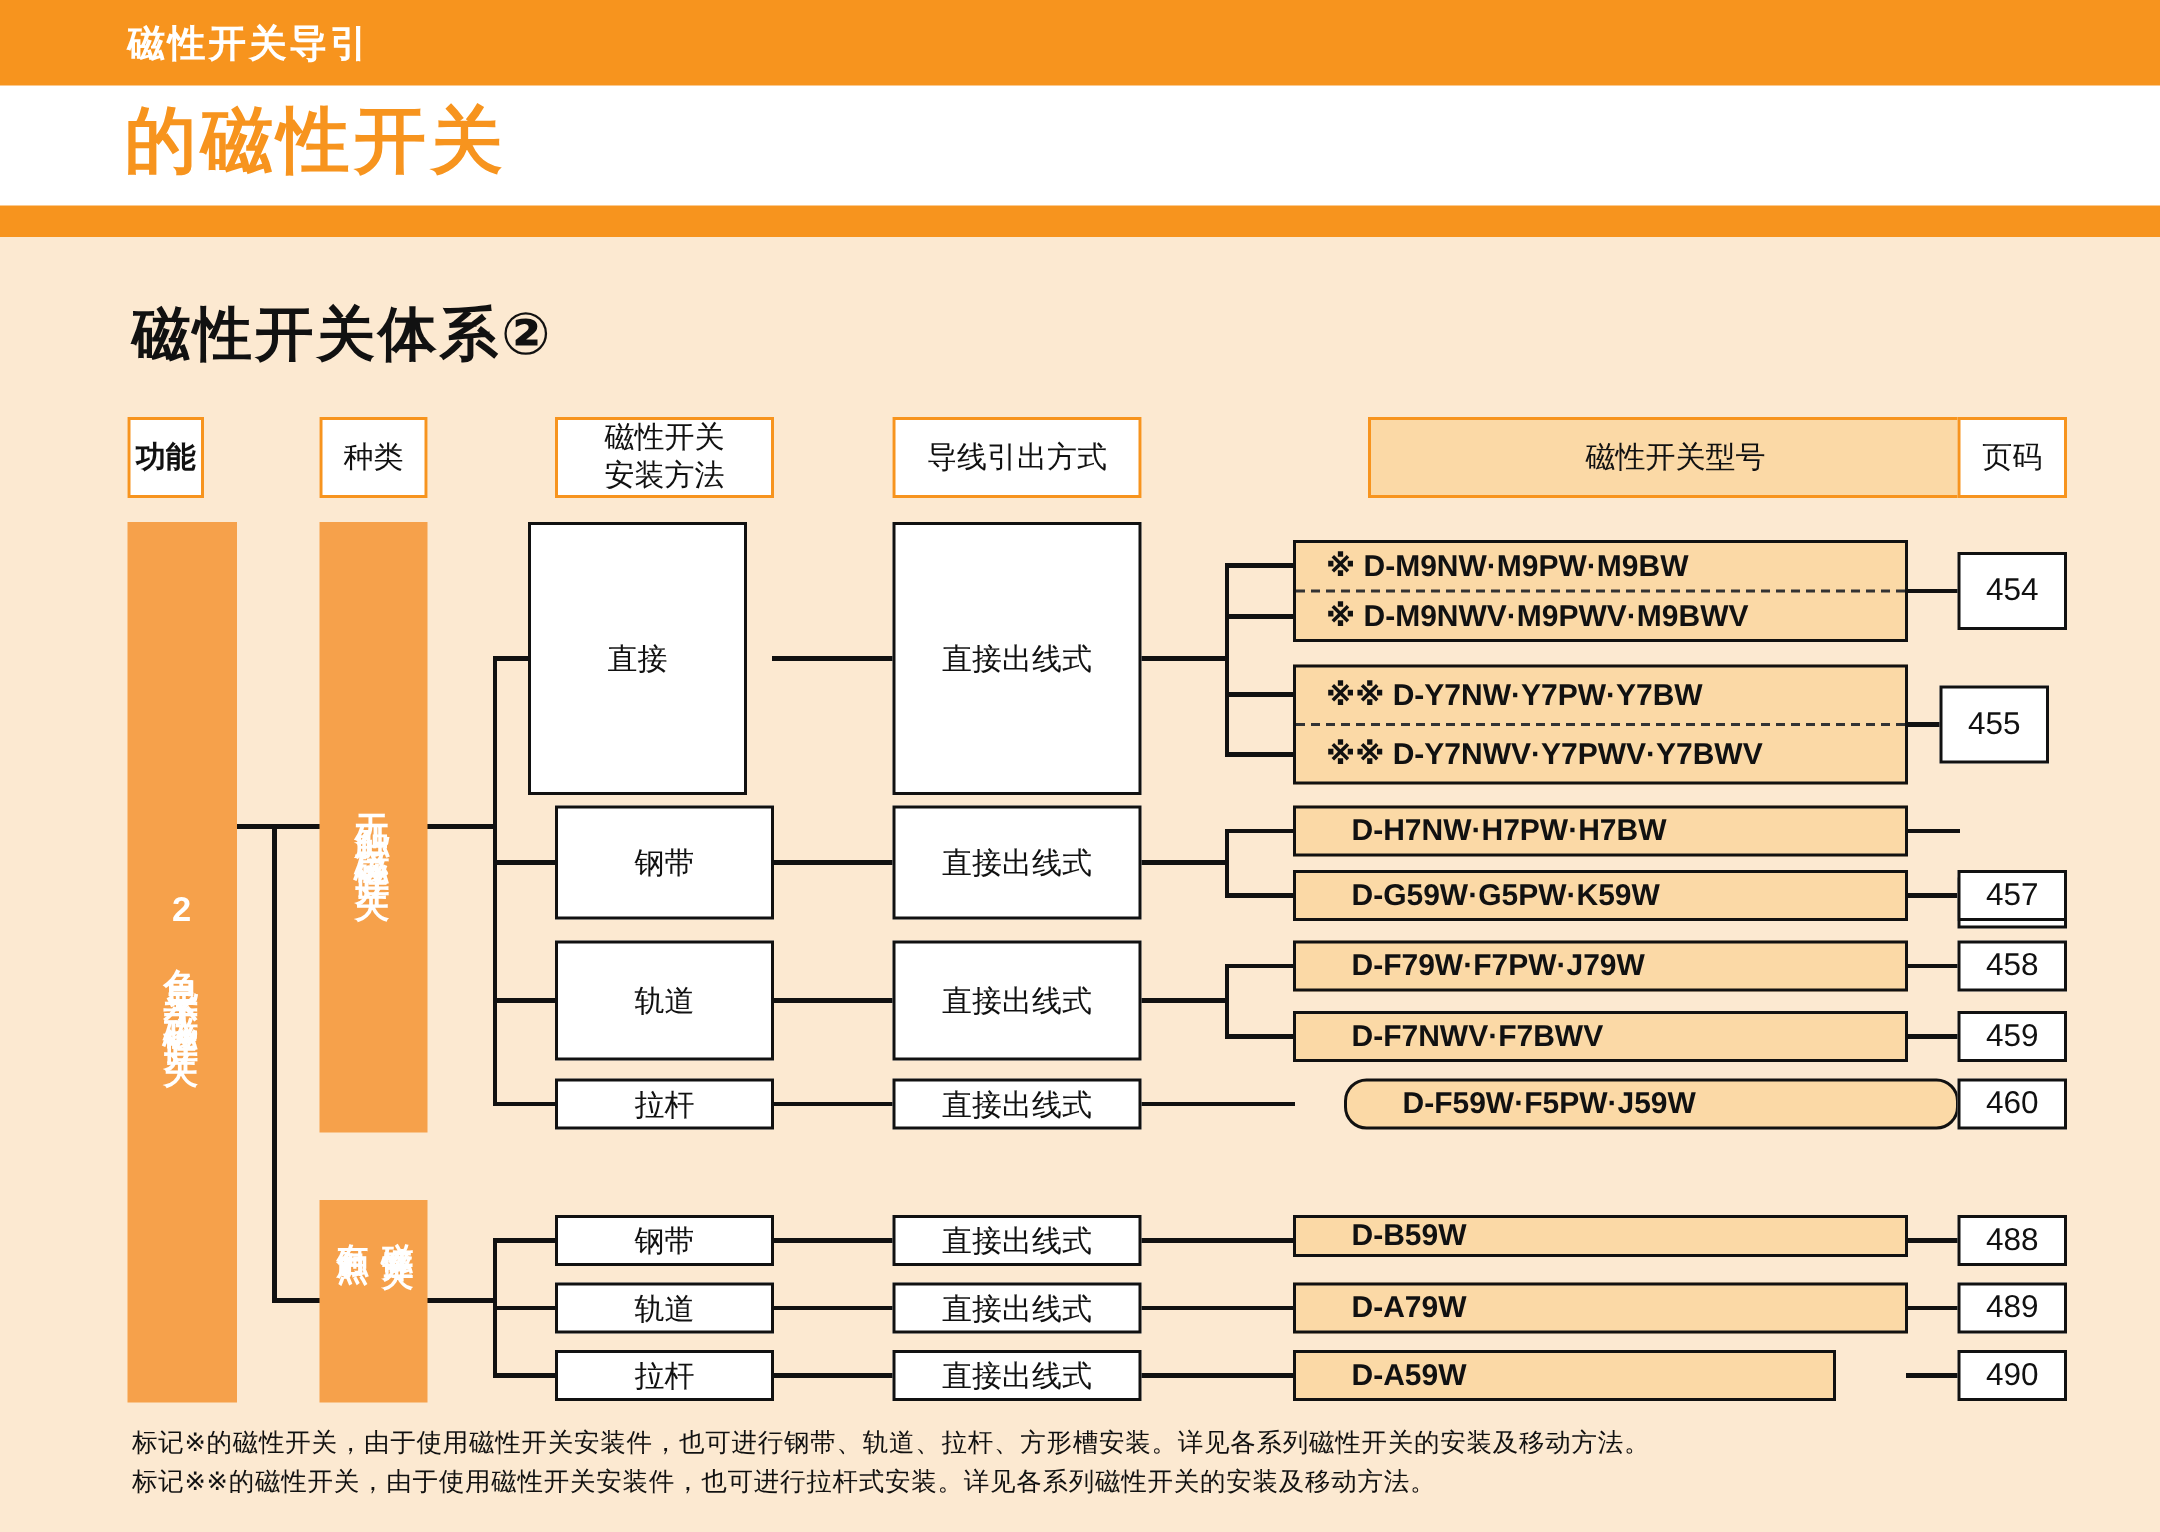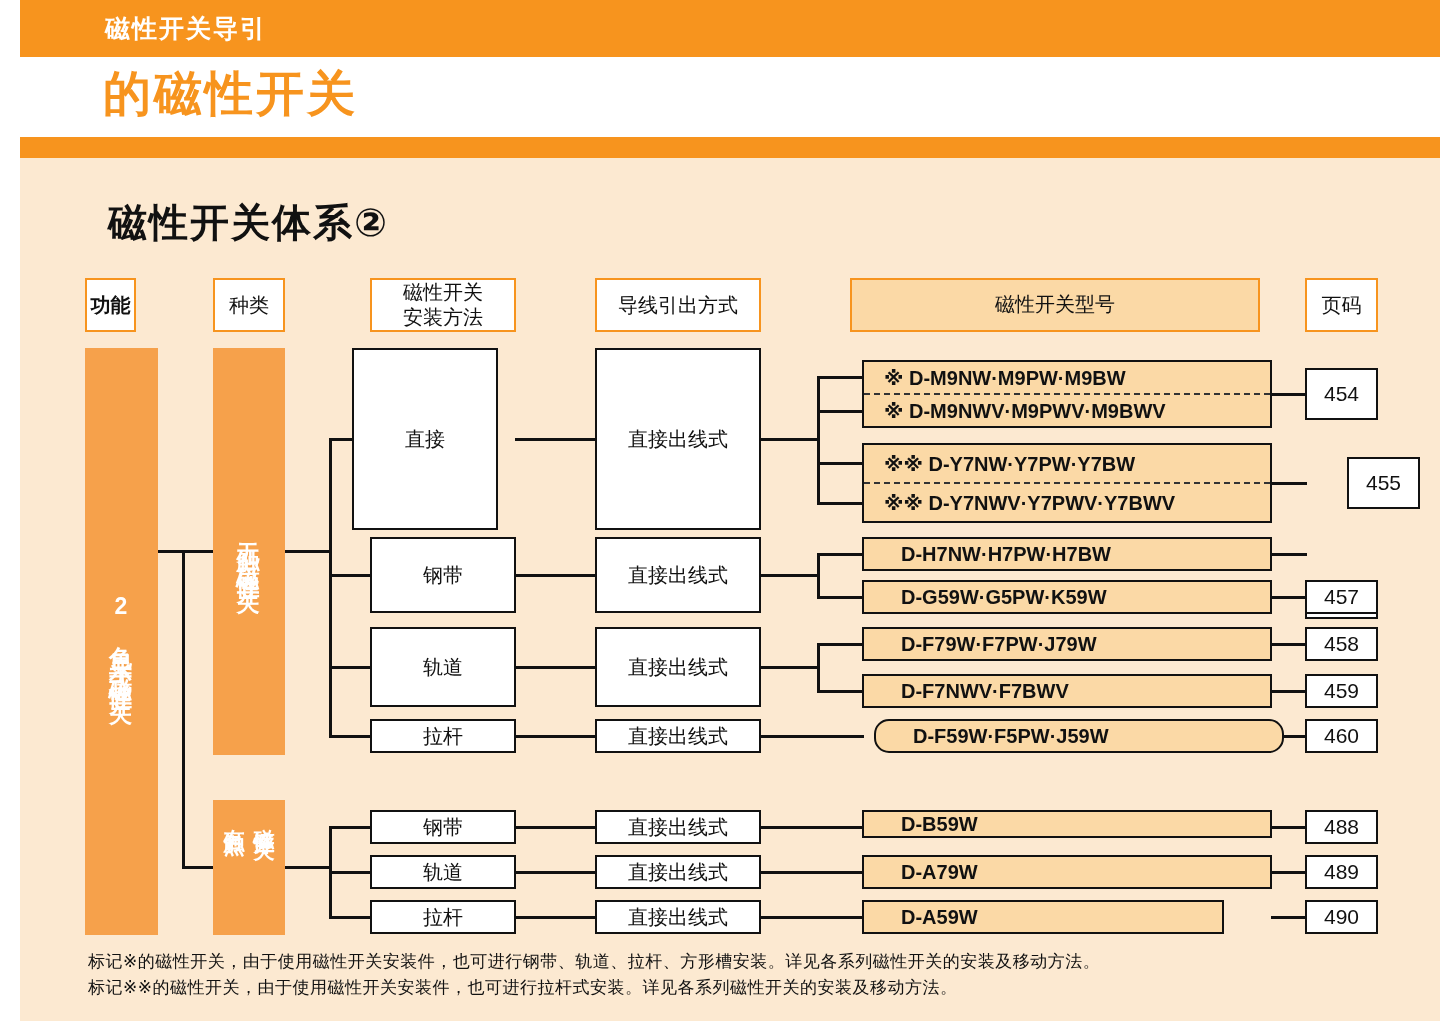--- a/index.html
+++ b/index.html
@@ -1,21 +1,21 @@
 <!DOCTYPE html>
 <html><head>
 <meta charset="utf-8">
 <style>
   html,body { margin:0; padding:0; background:#e8e8e8; }
   .canvas {
     position:relative; width:1440px; height:1021px; background:#ffffff;
     font-family:"Liberation Sans","DejaVu Sans",sans-serif; overflow:hidden;
     color:#111;
   }
-  .abs { position:absolute; box-sizing:border-box;margin-left:20px; }
+  .abs { position:absolute; box-sizing:border-box; }
   .top-bar { left:0; top:0; width:1440px; height:57px; background:#F7941E; }
   .tab-text { left:85px; top:12px; font-size:25px; font-weight:bold; color:#ffffff; letter-spacing:2px; }
   .main-title { left:83px; top:62px; font-size:48px; font-weight:bold; color:#F7941E; letter-spacing:3px; }
   .orange-strip { left:0; top:137px; width:1440px; height:21px; background:#F7941E; }
   .content-bg { left:0; top:158px; width:1440px; height:863px; background:#FCE9D1; }
   .section-title { left:88px; top:196px; font-size:39px; font-weight:bold; color:#111; letter-spacing:2px; }
 
   .box { position:absolute; box-sizing:border-box; display:flex; align-items:center; justify-content:center; z-index:2; }
   .hdr { background:#ffffff; border:2px solid #F7941E; font-size:20px; text-align:center; white-space:pre-line; line-height:1.25; }
   .hdr-model { background:#FBD9A6; }
@@ -107,21 +107,21 @@
       <line x1="1272" y1="872" x2="1305" y2="872"></line>
       <line x1="1272" y1="917" x2="1305" y2="917"></line>
     </g>
   </svg>
 
   <div class="box hdr" style="left:85px;top:278px;width:51px;height:54px;font-weight:bold;">功能</div>
   <div class="box hdr" style="left:213px;top:278px;width:72px;height:54px;">种类</div>
   <div class="box hdr" style="left:370px;top:278px;width:146px;height:54px;">磁性开关
 安装方法</div>
   <div class="box hdr" style="left:595px;top:278px;width:166px;height:54px;">导线引出方式</div>
-  <div class="box hdr hdr-model" style="left:850px;top:278px;width:410px;height:54px;font-family:Liberation Mono, monospace;">磁性开关型号</div>
+  <div class="box hdr hdr-model" style="left:912px;top:278px;width:410px;height:54px;">磁性开关型号</div>
   <div class="box hdr" style="left:1305px;top:278px;width:73px;height:54px;">页码</div>
 
   <div class="box obox" style="left:85px;top:348px;width:73px;height:587px;">
     <span class="v-label">2色显示式磁性开关</span>
   </div>
 
   <div class="box obox" style="left:213px;top:348px;width:72px;height:407px;">
     <span class="v-label">无触点磁性开关</span>
   </div>
   <div class="box obox two-col" style="left:213px;top:800px;width:72px;height:135px;">
@@ -159,35 +159,35 @@
   </div>
   <div class="box mbox" style="left:862px;top:580px;width:410px;height:34px;">
     <div class="model-row indent-plain">D-G59W·G5PW·K59W</div>
   </div>
   <div class="box mbox" style="left:862px;top:627px;width:410px;height:34px;">
     <div class="model-row indent-plain">D-F79W·F7PW·J79W</div>
   </div>
   <div class="box mbox" style="left:862px;top:674px;width:410px;height:34px;">
     <div class="model-row indent-plain">D-F7NWV·F7BWV</div>
   </div>
-  <div class="box mbox" style="left:874px;top:719px;width:410px;height:34px;border-radius:15px;">
+  <div class="box mbox" style="left:896px;top:719px;width:410px;height:34px;border-radius:15px;">
     <div class="model-row indent-plain">D-F59W·F5PW·J59W</div>
   </div>
   <div class="box mbox" style="left:862px;top:810px;width:410px;height:28px;">
     <div class="model-row indent-plain">D-B59W</div>
   </div>
   <div class="box mbox" style="left:862px;top:855px;width:410px;height:34px;">
     <div class="model-row indent-plain">D-A79W</div>
   </div>
   <div class="box mbox" style="left:862px;top:900px;width:362px;height:34px;">
     <div class="model-row indent-plain">D-A59W</div>
   </div>
 
   <div class="box pbox" style="left:1305px;top:368px;width:73px;height:52px;">454</div>
-  <div class="box pbox" style="left:1347px;top:457px;width:73px;height:52px;">455</div>
+  <div class="box pbox" style="left:1293px;top:457px;width:73px;height:52px;">455</div>
   <div class="box pbox" style="left:1305px;top:537px;width:73px;height:34px;margin-top:48px;">456</div>
   <div class="box pbox" style="left:1305px;top:580px;width:73px;height:34px;">457</div>
   <div class="box pbox" style="left:1305px;top:627px;width:73px;height:34px;">458</div>
   <div class="box pbox" style="left:1305px;top:674px;width:73px;height:34px;">459</div>
   <div class="box pbox" style="left:1305px;top:719px;width:73px;height:34px;">460</div>
   <div class="box pbox" style="left:1305px;top:810px;width:73px;height:34px;">488</div>
   <div class="box pbox" style="left:1305px;top:855px;width:73px;height:34px;">489</div>
   <div class="box pbox" style="left:1305px;top:900px;width:73px;height:34px;">490</div>
 
   <div class="footnote" style="top:950px;">标记※的磁性开关，由于使用磁性开关安装件，也可进行钢带、轨道、拉杆、方形槽安装。详见各系列磁性开关的安装及移动方法。</div>

